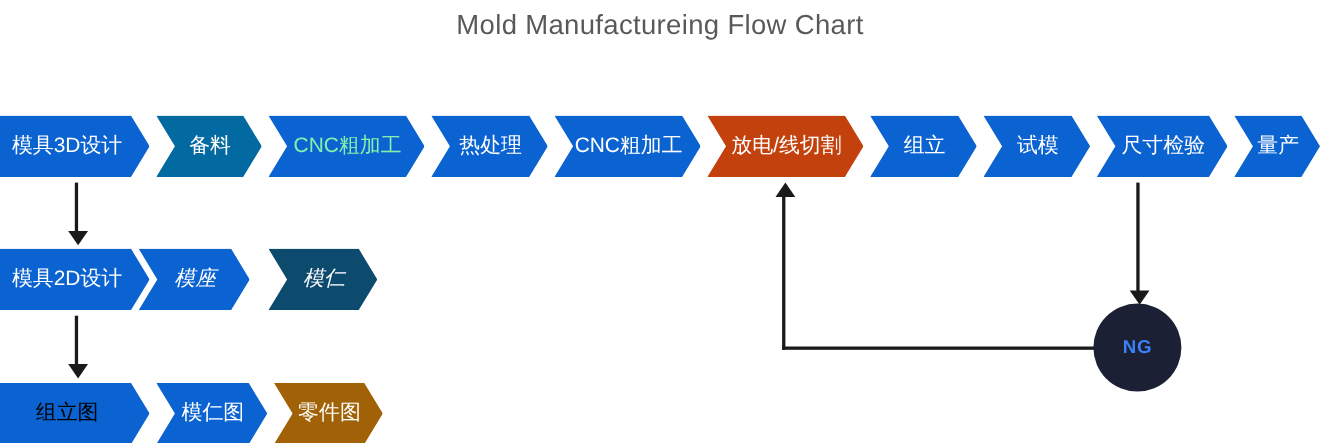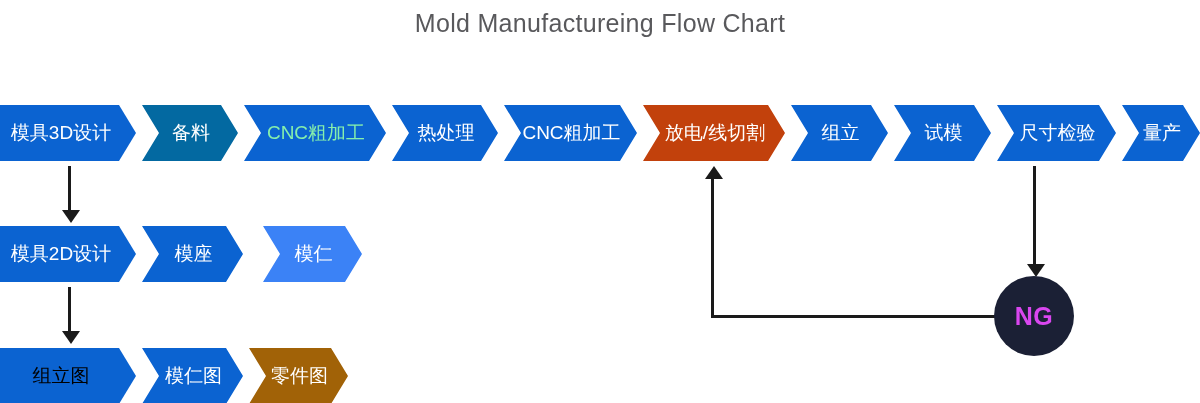--- a/index.html
+++ b/index.html
@@ -121,22 +121,22 @@
 
   
   #ng-node {
     position: absolute;
     left: 994px;
     top: 276px;
     width: 80px;
     height: 80px;
     border-radius: 50%;
     background: #1b2035;
-    color: #d946ef;
-    font-size: 25px;
+    color: #3b82f6;
+    font-size: 17px;
     font-weight: bold;
     line-height: 80px;
     text-align: center;
     letter-spacing: 0.5px;
   }
 </style>
 </head>
 <body>
 
 <div id="title-block">
@@ -151,22 +151,22 @@
   <div class="chev mid" style="left: 504px; width: 133px; background: rgb(11, 99, 209); color: rgb(255, 255, 255);">CNC粗加工</div>
   <div class="chev mid" style="left: 643px; width: 142px; background: #c2410c; color: rgb(255, 255, 255);">放电/线切割</div>
   <div class="chev mid" style="left: 791px; width: 97px; background: rgb(11, 99, 209); color: rgb(255, 255, 255);">组立</div>
   <div class="chev mid" style="left: 894px; width: 97px; background: rgb(11, 99, 209); color: rgb(255, 255, 255);">试模</div>
   <div class="chev mid" style="left: 997px; width: 119px; background: rgb(11, 99, 209); color: rgb(255, 255, 255);">尺寸检验</div>
   <div class="chev mid" style="left: 1122px; width: 78px; background: rgb(11, 99, 209); color: rgb(255, 255, 255);">量产</div>
 </div>
 
 <div class="flow-row" id="row-2">
   <div class="chev first" style="left: 0px; width: 136px; background: rgb(11, 99, 209); color: rgb(255, 255, 255);">模具2D设计</div>
-  <div class="chev mid" style="left: 142px; width: 101px; background: rgb(11, 99, 209); color: rgb(255, 255, 255);">模座</div>
-  <div class="chev mid" style="left: 263px; width: 99px; background: #3b82f6; color: rgb(255, 255, 255);">模仁</div>
+  <div class="chev mid" style="left: 126px; width: 101px; background: rgb(11, 99, 209); color: rgb(255, 255, 255); font-style: italic;">模座</div>
+  <div class="chev mid" style="left: 244px; width: 99px; background: #0c4a6e; color: rgb(255, 255, 255); font-style: italic;">模仁</div>
 </div>
 
 <div class="flow-row" id="row-3">
   <div class="chev first" style="left: 0px; width: 136px; background: rgb(11, 99, 209); color: #000000;">组立图</div>
   <div class="chev mid" style="left: 142px; width: 101px; background: rgb(11, 99, 209); color: rgb(255, 255, 255);">模仁图</div>
   <div class="chev mid" style="left: 249px; width: 99px; background: #a16207; color: rgb(255, 255, 255);">零件图</div>
 </div>
 
 <div class="conn-line-v" id="conn-2d-line" style="background: rgb(26, 26, 26);"></div>
 <div class="arrow-down" id="conn-2d-head" style="border-top-color: rgb(26, 26, 26);"></div>

